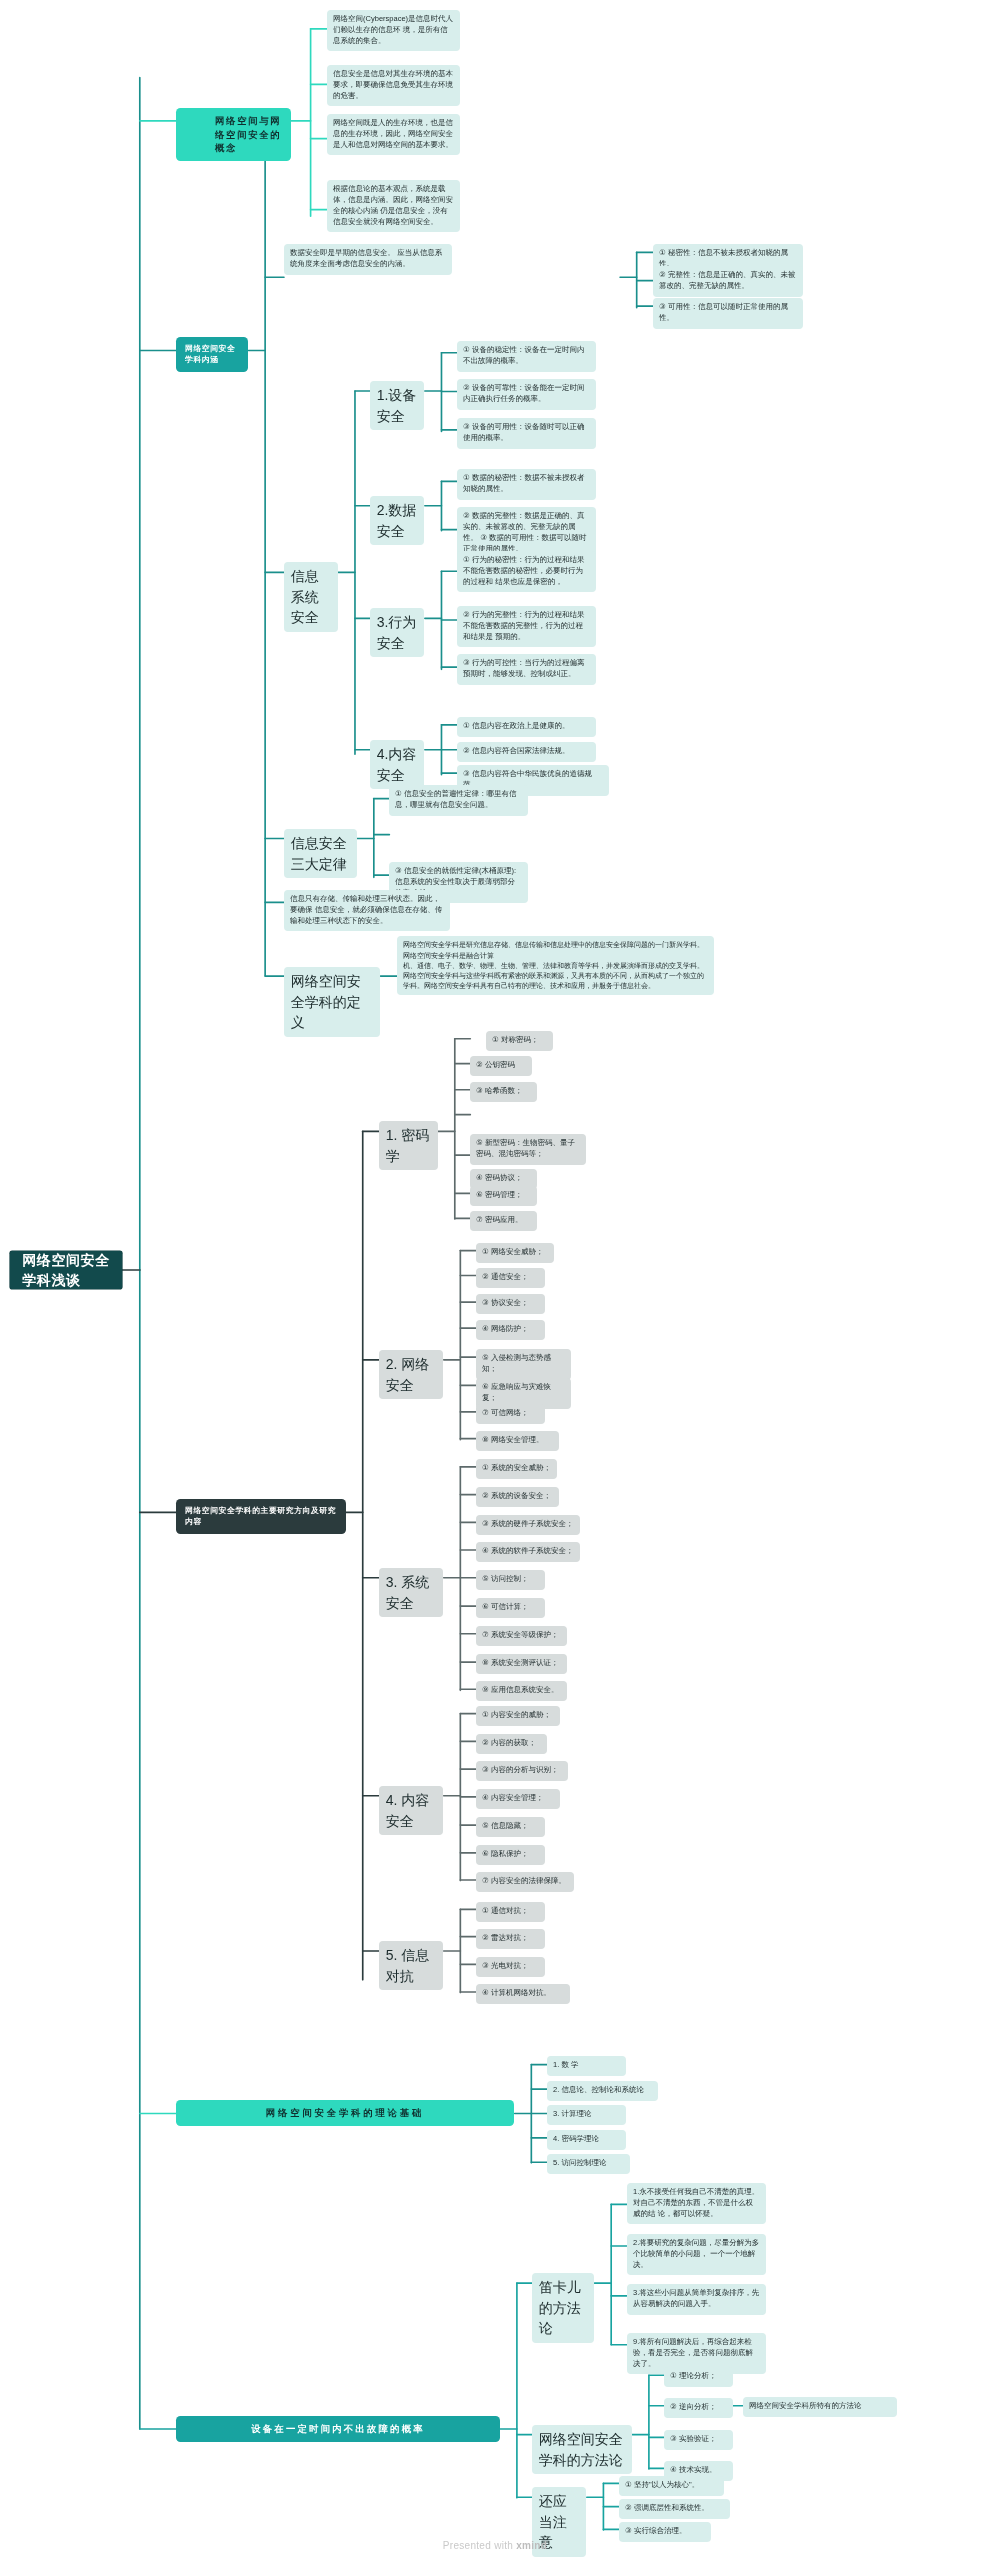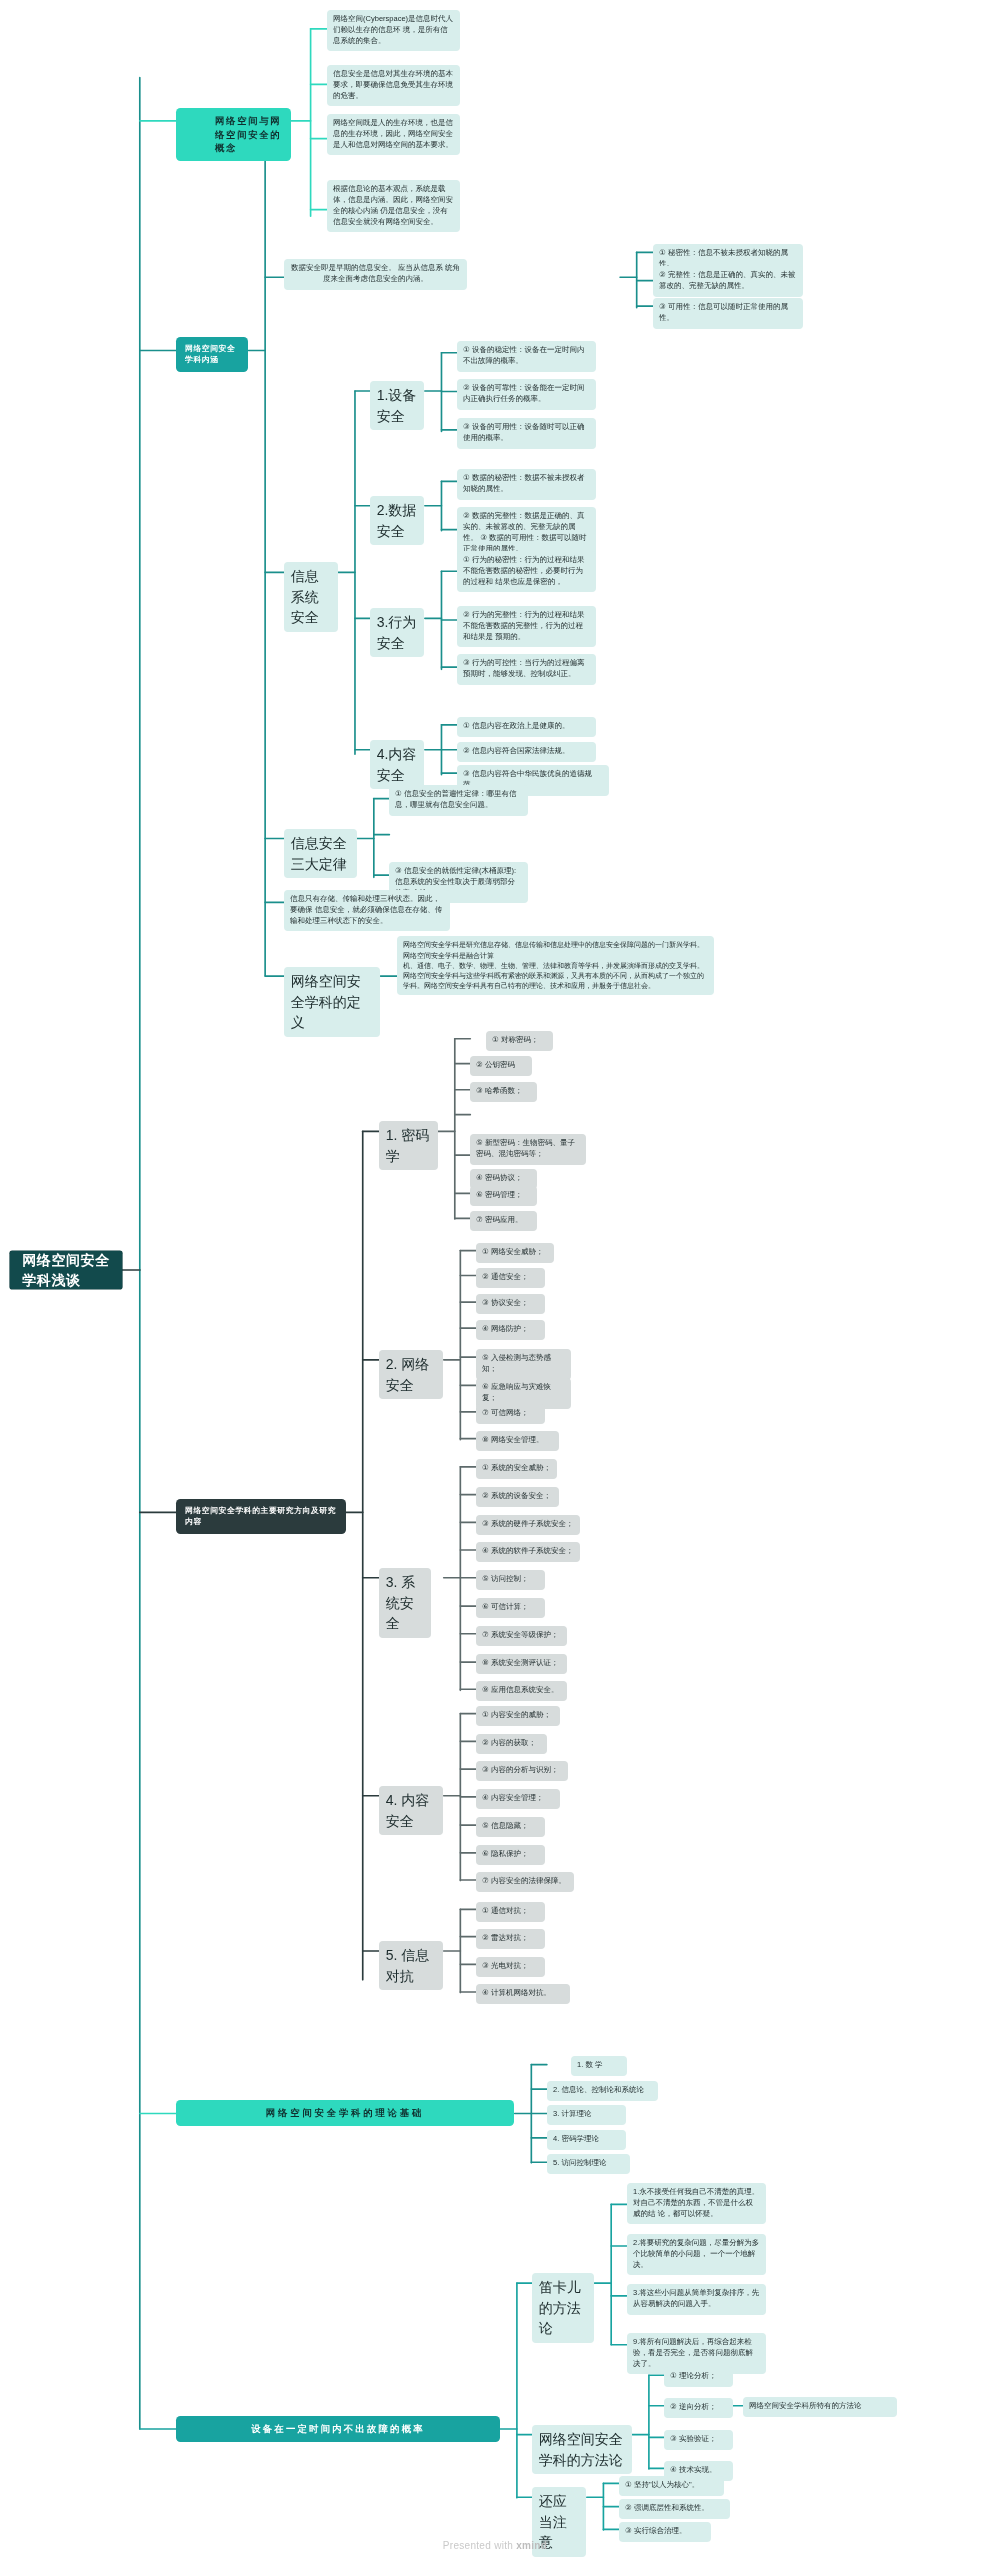--- a/index.html
+++ b/index.html
@@ -274,21 +274,21 @@
 
   <div class="node lvl1" style="left:176px; top:108px; width:115px;padding-left:39px;">网络空间与网络空间安全的概念</div>
 
   <div class="node leaf" style="left:327px; top:10px; width:133px;">网络空间(Cyberspace)是信息时代人们赖以生存的信息环 境，是所有信息系统的集合。</div>
   <div class="node leaf" style="left:327px; top:65px; width:133px;">信息安全是信息对其生存环境的基本要求，即要确保信息免受其生存环境的危害。</div>
   <div class="node leaf" style="left:327px; top:114px; width:133px;">网络空间既是人的生存环境，也是信息的生存环境，因此，网络空间安全是人和信息对网络空间的基本要求。</div>
   <div class="node leaf" style="left:327px; top:180px; width:133px;">根据信息论的基本观点，系统是载体，信息是内涵。因此，网络空间安全的核心内涵 仍是信息安全，没有信息安全就没有网络空间安全。</div>
 
   <div class="node lvl1 teal" style="left:176px; top:337px; width:72px; font-size:7.8px; letter-spacing:0.6px;">网络空间安全学科内涵</div>
 
-  <div class="node leaf" style="left:284px; top:259px; width:183px;text-align:center;">数据安全即是早期的信息安全。 应当从信息系 统角度来全面考虑信息安全的内涵。</div>
+  <div class="node leaf" style="left:284px; top:244px; width:168px;">数据安全即是早期的信息安全。 应当从信息系 统角度来全面考虑信息安全的内涵。</div>
 
   <div class="node leaf" style="left:653px; top:244px; width:150px;">① 秘密性：信息不被未授权者知晓的属性。</div>
   <div class="node leaf" style="left:653px; top:266px; width:150px;">② 完整性：信息是正确的、真实的、未被篡改的、完整无缺的属性。</div>
   <div class="node leaf" style="left:653px; top:298px; width:150px;">③ 可用性：信息可以随时正常使用的属性。</div>
 
   <div class="node lvl2" style="left:284px; top:562px; width:54px; justify-content:center;">信息系统安全</div>
 
   <div class="node lvl2" style="left:370px; top:381px; width:54px; justify-content:center;">1.设备安全</div>
   <div class="node leaf" style="left:457px; top:341px; width:139px;">① 设备的稳定性：设备在一定时间内不出故障的概率。</div>
   <div class="node leaf" style="left:457px; top:379px; width:139px;">② 设备的可靠性：设备能在一定时间内正确执行任务的概率。</div>
@@ -333,21 +333,21 @@
   <div class="node lvl2 grey" style="left:379px; top:1350px; width:64px; justify-content:center;">2. 网络安全</div>
   <div class="node leaf grey" style="left:476px; top:1243px; width:78px;">① 网络安全威胁；</div>
   <div class="node leaf grey" style="left:476px; top:1268px; width:69px;">② 通信安全；</div>
   <div class="node leaf grey" style="left:476px; top:1294px; width:69px;">③ 协议安全；</div>
   <div class="node leaf grey" style="left:476px; top:1320px; width:69px;">④ 网络防护；</div>
   <div class="node leaf grey" style="left:476px; top:1349px; width:95px;">⑤ 入侵检测与态势感知；</div>
   <div class="node leaf grey" style="left:476px; top:1378px; width:95px;">⑥ 应急响应与灾难恢复；</div>
   <div class="node leaf grey" style="left:476px; top:1404px; width:69px;">⑦ 可信网络；</div>
   <div class="node leaf grey" style="left:476px; top:1431px; width:83px;">⑧ 网络安全管理。</div>
 
-  <div class="node lvl2 grey" style="left:379px; top:1568px; width:52px; justify-content:center;">3. 系统安全</div>
+  <div class="node lvl2 grey" style="left:379px; top:1568px; width:64px; justify-content:center;">3. 系统安全</div>
   <div class="node leaf grey" style="left:476px; top:1459px; width:81px;">① 系统的安全威胁；</div>
   <div class="node leaf grey" style="left:476px; top:1487px; width:83px;">② 系统的设备安全；</div>
   <div class="node leaf grey" style="left:476px; top:1515px; width:104px;">③ 系统的硬件子系统安全；</div>
   <div class="node leaf grey" style="left:476px; top:1542px; width:104px;">④ 系统的软件子系统安全；</div>
   <div class="node leaf grey" style="left:476px; top:1570px; width:69px;">⑤ 访问控制；</div>
   <div class="node leaf grey" style="left:476px; top:1598px; width:69px;">⑥ 可信计算；</div>
   <div class="node leaf grey" style="left:476px; top:1626px; width:91px;">⑦ 系统安全等级保护；</div>
   <div class="node leaf grey" style="left:476px; top:1654px; width:91px;">⑧ 系统安全测评认证；</div>
   <div class="node leaf grey" style="left:476px; top:1681px; width:91px;">⑨ 应用信息系统安全。</div>
 
@@ -360,21 +360,21 @@
   <div class="node leaf grey" style="left:476px; top:1845px; width:69px;">⑥ 隐私保护；</div>
   <div class="node leaf grey" style="left:476px; top:1872px; width:98px;">⑦ 内容安全的法律保障。</div>
 
   <div class="node lvl2 grey" style="left:379px; top:1941px; width:64px; justify-content:center;">5. 信息对抗</div>
   <div class="node leaf grey" style="left:476px; top:1902px; width:69px;">① 通信对抗；</div>
   <div class="node leaf grey" style="left:476px; top:1929px; width:69px;">② 雷达对抗；</div>
   <div class="node leaf grey" style="left:476px; top:1957px; width:69px;">③ 光电对抗；</div>
   <div class="node leaf grey" style="left:476px; top:1984px; width:94px;">④ 计算机网络对抗。</div>
 
   <div class="node lvl1" style="left:176px; top:2100px; width:338px; justify-content:center; letter-spacing:2.8px;">网络空间安全学科的理论基础</div>
-  <div class="node leaf" style="left:547px; top:2056px; width:56px;margin-left:24px;">1. 数 学</div>
+  <div class="node leaf" style="left:547px; top:2056px; width:79px;">1. 数 学</div>
   <div class="node leaf" style="left:547px; top:2081px; width:111px;">2. 信息论、控制论和系统论</div>
   <div class="node leaf" style="left:547px; top:2105px; width:79px;">3. 计算理论</div>
   <div class="node leaf" style="left:547px; top:2130px; width:79px;">4. 密码学理论</div>
   <div class="node leaf" style="left:547px; top:2154px; width:83px;">5. 访问控制理论</div>
 
   <div class="node lvl1 teal" style="left:176px; top:2416px; width:324px; justify-content:center; letter-spacing:2.2px;">设备在一定时间内不出故障的概率</div>
 
   <div class="node lvl2" style="left:532px; top:2273px; width:62px; justify-content:center;">笛卡儿的方法论</div>
   <div class="node leaf" style="left:627px; top:2183px; width:139px;">1.永不接受任何我自己不清楚的真理。对自己不清楚的东西，不管是什么权威的结 论，都可以怀疑。</div>
   <div class="node leaf" style="left:627px; top:2234px; width:139px;">2.将要研究的复杂问题，尽量分解为多个比较简单的小问题， 一个一个地解决。</div>

